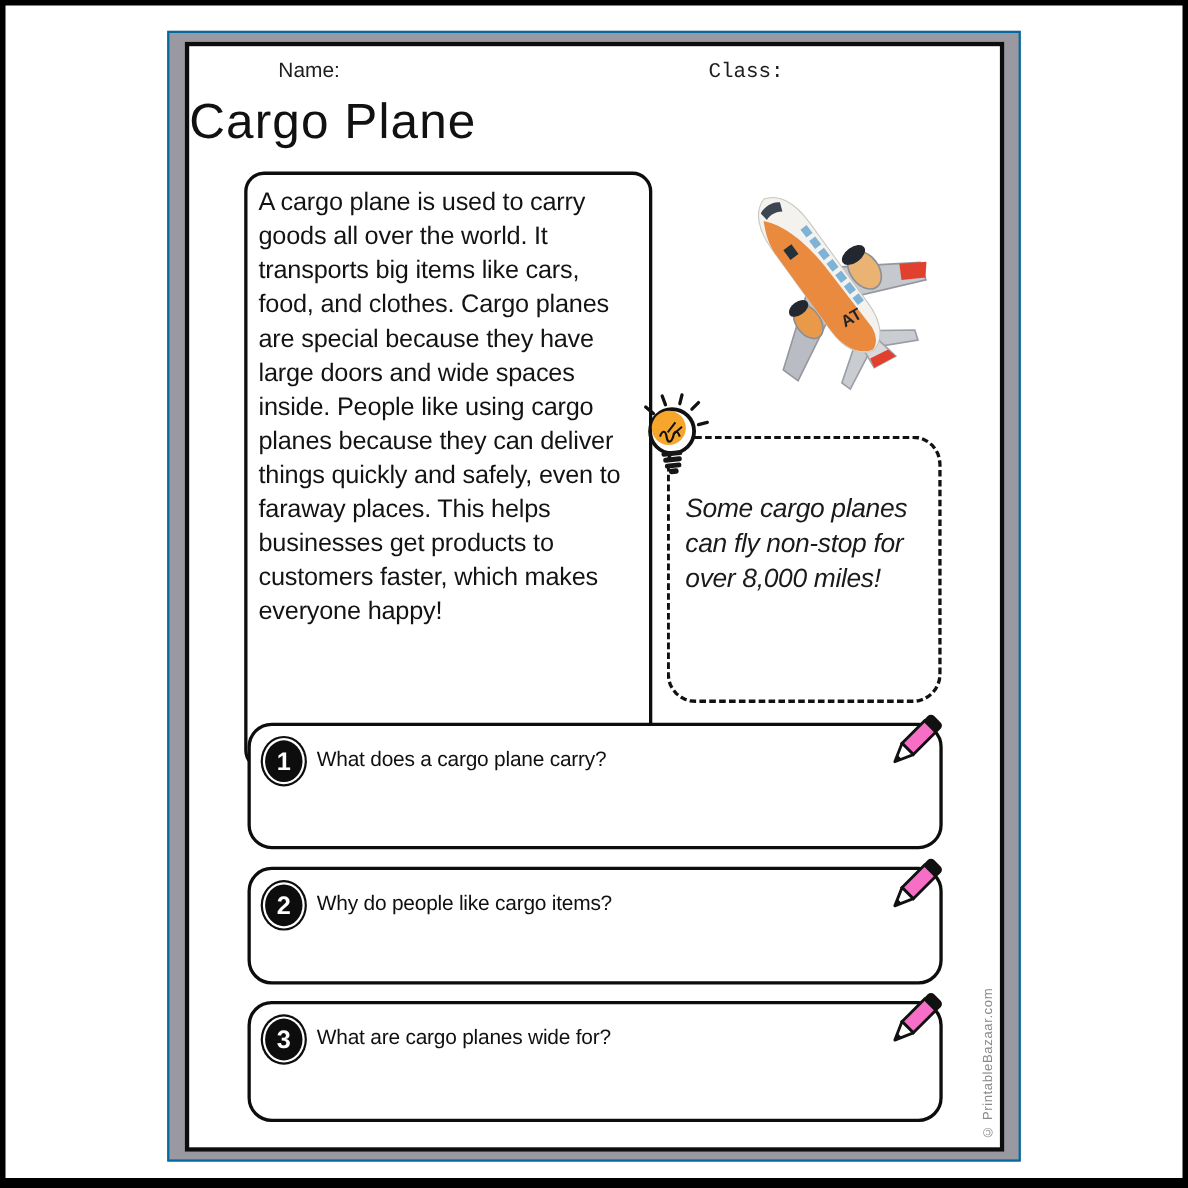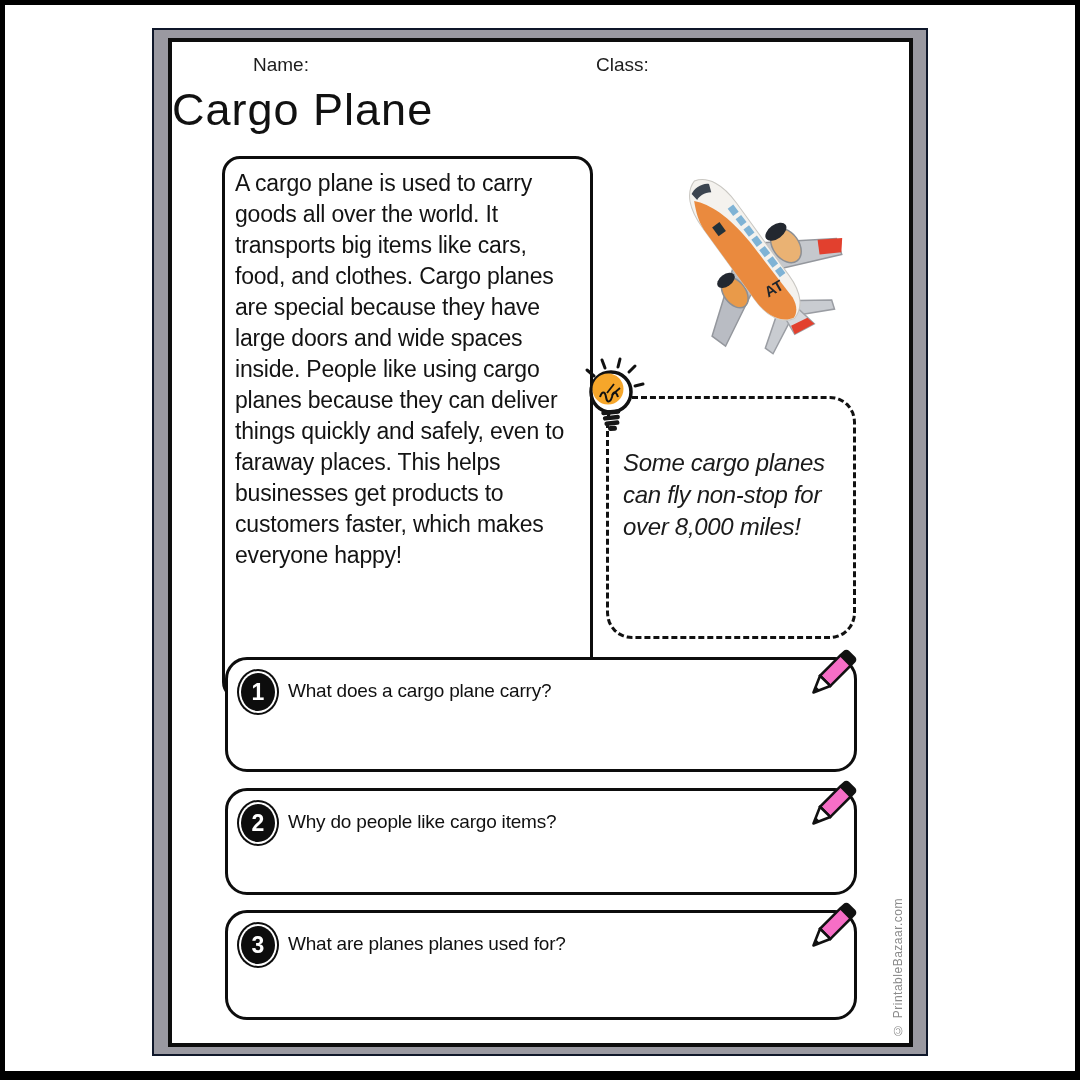--- a/index.html
+++ b/index.html
@@ -11,32 +11,32 @@
     position: absolute; inset: 0;
     border: 5px solid #000;
     border-bottom-width: 9px;
     pointer-events: none; z-index: 60;
   }
 
   
   .page {
     position: absolute; left: 152px; top: 28px; width: 776px; height: 1028px;
     background: #9a99a1;
-    border: 2px solid #0f172a;
+    border: 2px solid #0369a1;
     padding: 8px 13px 7px 14px;
   }
   .page-inner {
     position: relative; width: 100%; height: 100%;
     background: #ffffff;
     border: 4px solid #0d0d0d;
   }
 
   .field-label { position: absolute; top: 12px; font-size: 19px; color: #1d1d1d; }
   .name-label  { left: 81px; }
-  .class-label { left: 424px; }
+  .class-label { left: 472px; font-family: Liberation Mono, monospace; }
 
   .page-title {
     position: absolute; top: 42px; left: 0; width: 100%;
     font-size: 45px; letter-spacing: 1px; color: #111;
   }
 
   .passage-box {
     position: absolute; left: 50px; top: 114px; width: 371px; height: 544px;
     border: 3.5px solid #0d0d0d; border-radius: 18px;
     padding: 9px 10px;
@@ -188,21 +188,21 @@
             <rect x="23" y="10" width="14" height="28" fill="#f66ec6" stroke="#111" stroke-width="2.5"></rect>
             <polygon points="23,38 30,54 37,38" fill="#fff" stroke="#111" stroke-width="2.5" stroke-linejoin="round"></polygon>
             <polygon points="27.5,48 30,54 32.5,48" fill="#111"></polygon>
           </g>
         </svg>
       </div>
     </div>
 
     <div class="question-box q3">
       <div class="q-badge">3</div>
-      <div class="q-text">What are planes planes used for?</div>
+      <div class="q-text">What are cargo planes wide for?</div>
       <div class="pencil-wrap">
         <svg width="62" height="62" viewBox="0 0 60 60">
           <g transform="rotate(45 30 30)">
             <rect x="22" y="1" width="16" height="11" rx="4" fill="#111"></rect>
             <rect x="23" y="10" width="14" height="28" fill="#f66ec6" stroke="#111" stroke-width="2.5"></rect>
             <polygon points="23,38 30,54 37,38" fill="#fff" stroke="#111" stroke-width="2.5" stroke-linejoin="round"></polygon>
             <polygon points="27.5,48 30,54 32.5,48" fill="#111"></polygon>
           </g>
         </svg>
       </div>

